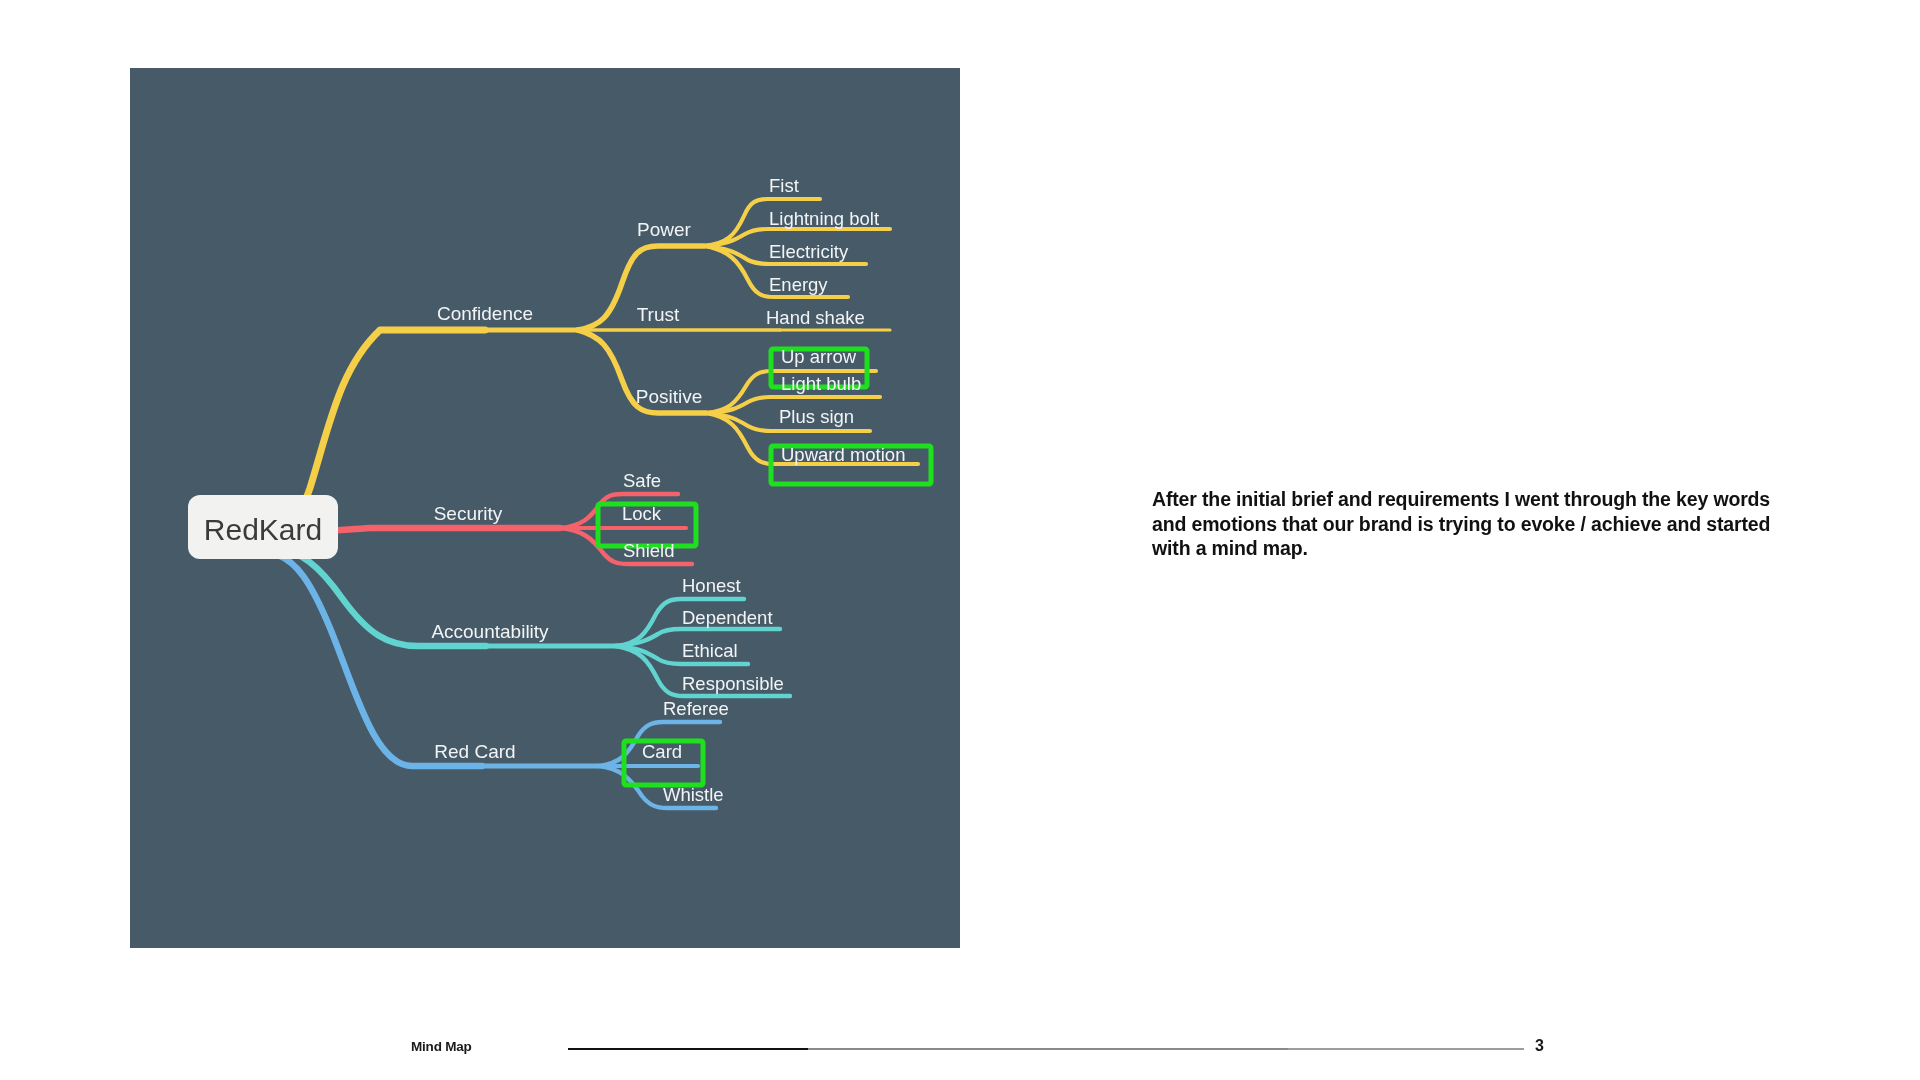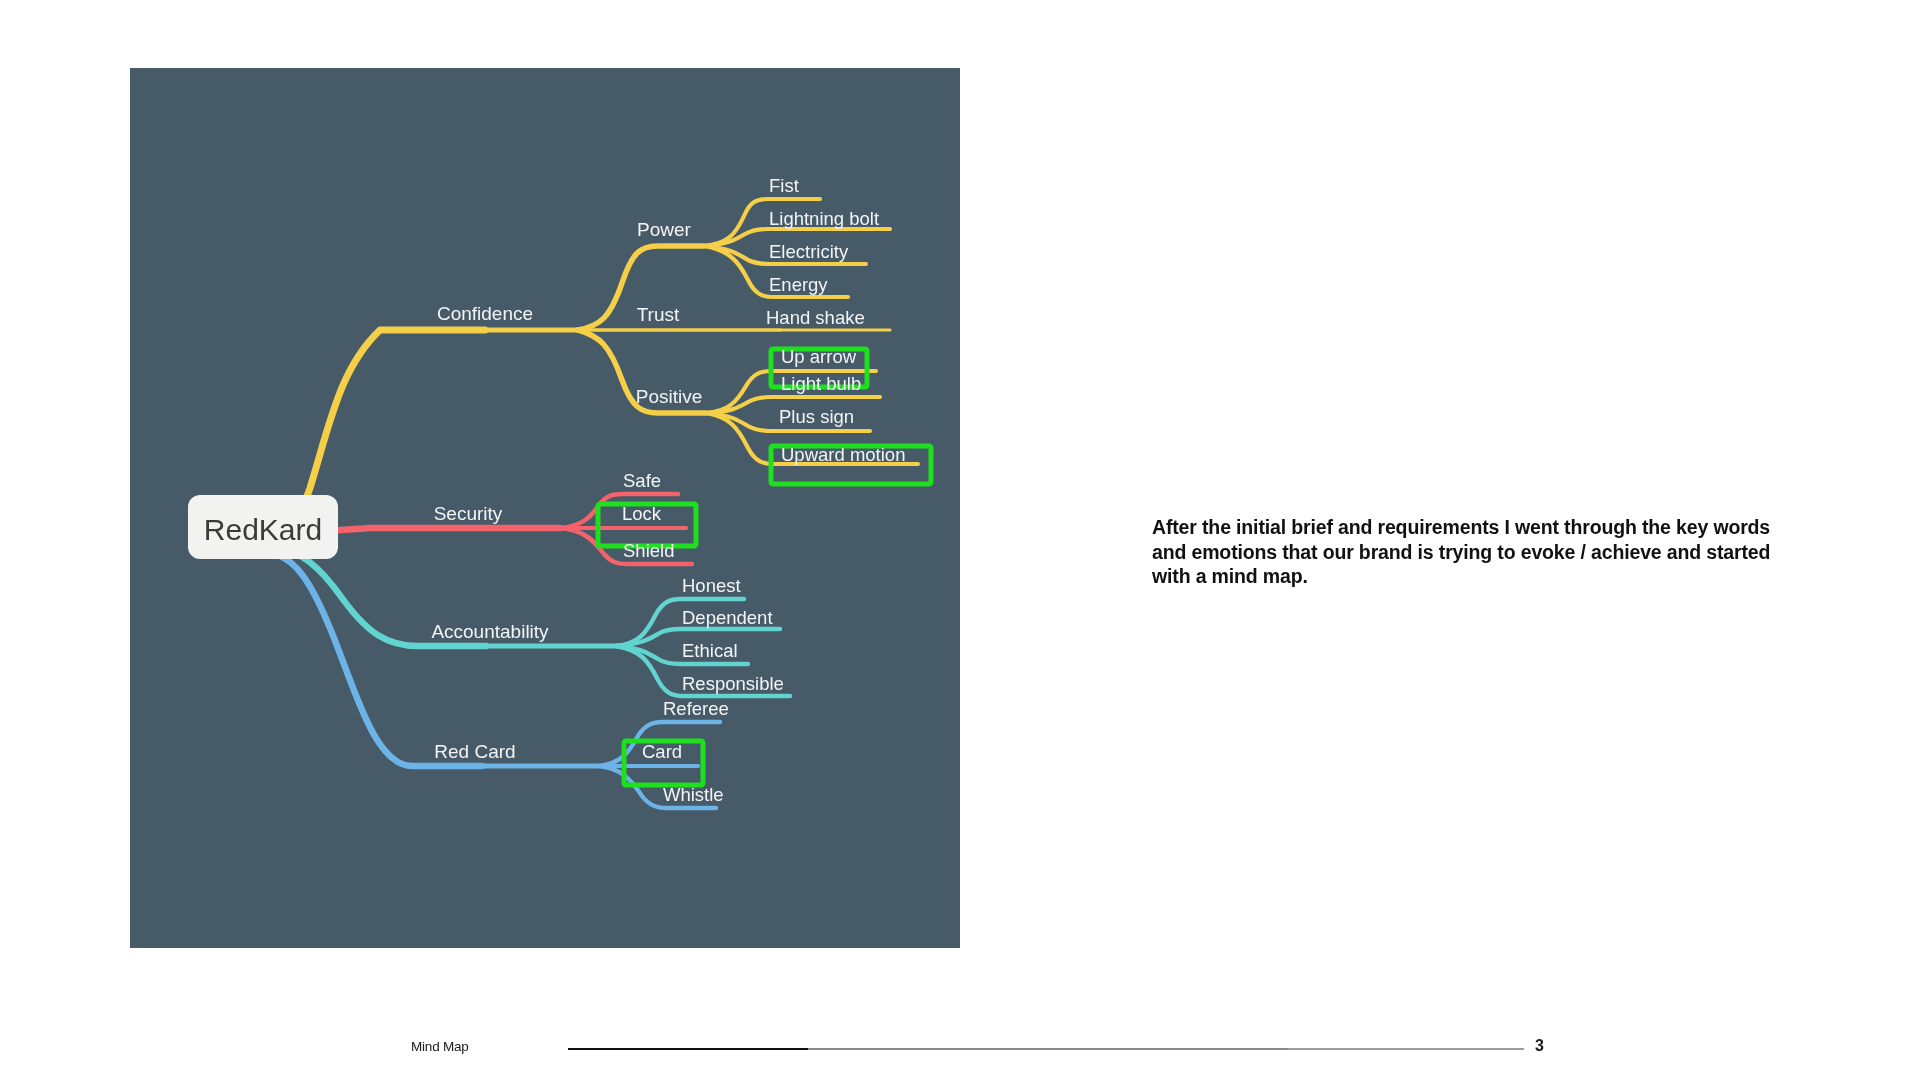--- a/index.html
+++ b/index.html
@@ -63,21 +63,20 @@
     stroke: #1fe01f;
     stroke-width: 5;
   }
 
   
   #body-copy {
     position: absolute;
     left: 1152px;
     top: 487px;
     width: 650px;
-    margin-top: 28px;
   }
   #body-copy p {
     margin: 0;
     font-family: "Liberation Sans", sans-serif;
     font-size: 19.5px;
     line-height: 24.5px;
     color: #111111;
     font-weight: 600;
     letter-spacing: -0.15px;
   }
@@ -92,21 +91,21 @@
     top: 1035px;
     width: 1920px;
     height: 30px;
   }
   #footer-label {
     position: absolute;
     left: 411px;
     top: 4px;
     font-family: "Liberation Sans", sans-serif;
     font-size: 13.5px;
-    font-weight: 400;
+    font-weight: 700;
     color: #1a1a1a;
     letter-spacing: -0.2px;
   }
   #footer-rule {
     position: absolute;
     left: 568px;
     top: 13px;
     width: 956px;
     height: 2px;
   }

